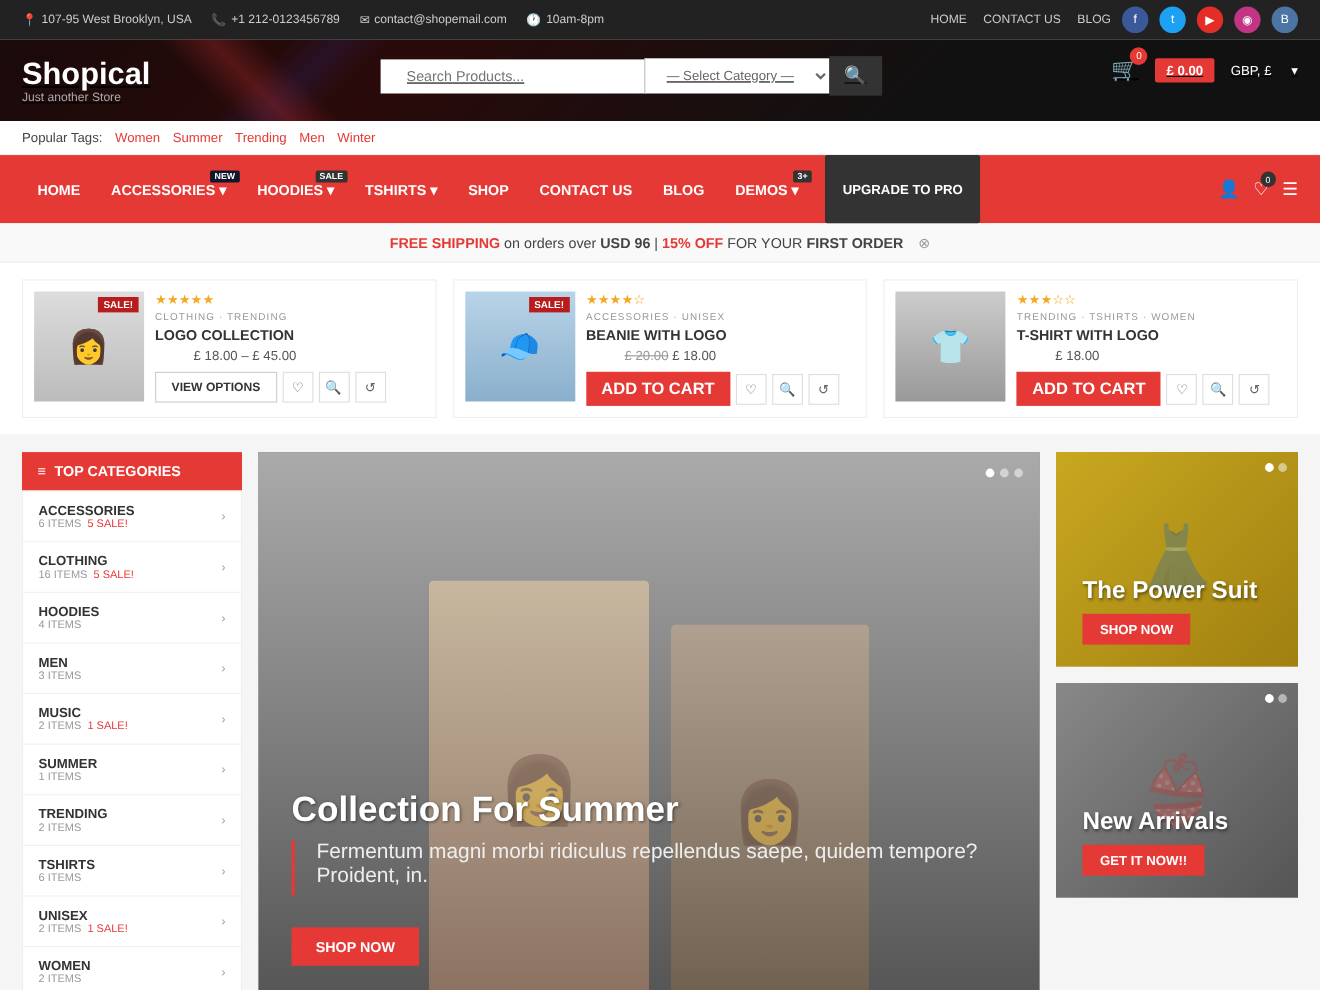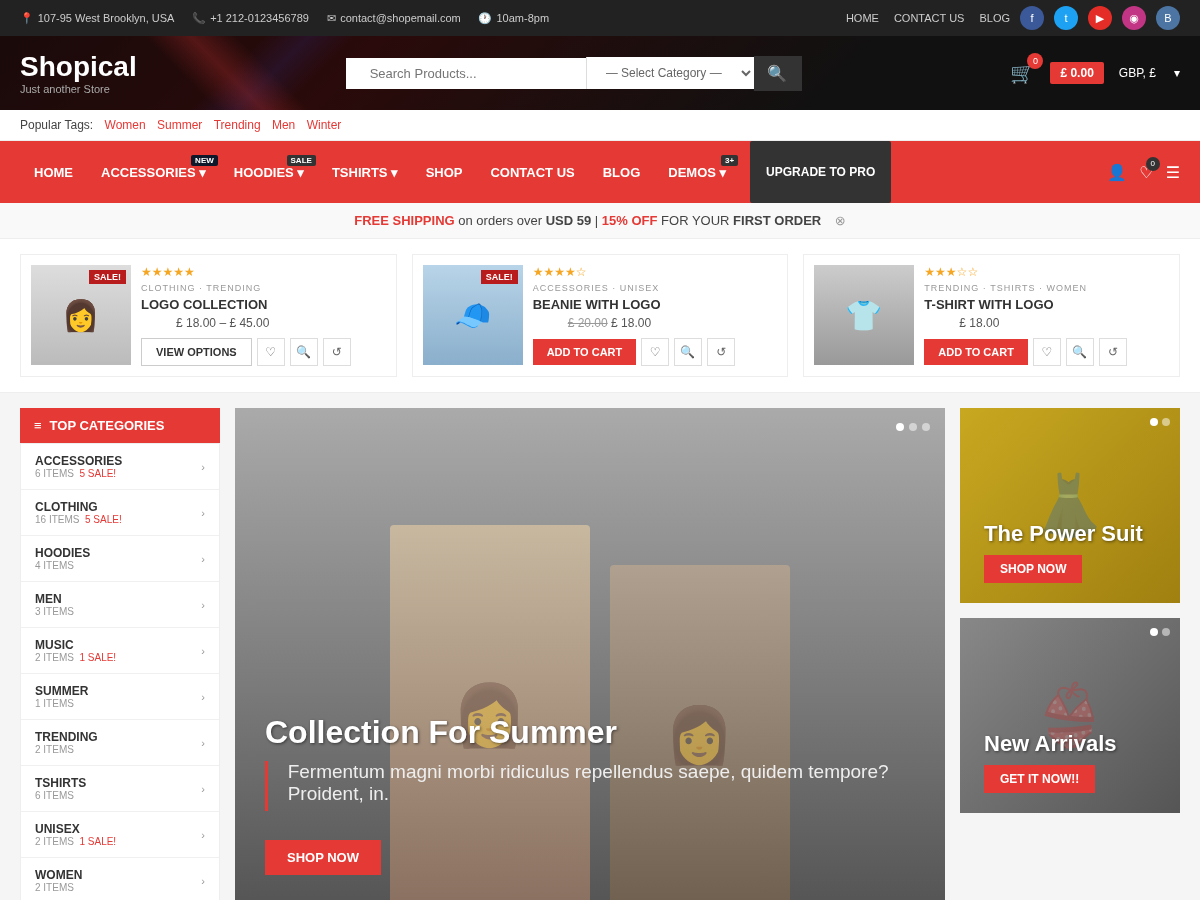--- a/index.html
+++ b/index.html
@@ -13,21 +13,21 @@
     .social-icon { width: 24px; height: 24px; border-radius: 50%; display: inline-flex; align-items: center; justify-content: center; font-size: 11px; color: #fff; cursor: pointer; }
     .social-fb { background: #3b5998; }
     .social-tw { background: #1da1f2; }
     .social-yt { background: #e52d27; }
     .social-ig { background: #c13584; }
     .social-vk { background: #4c75a3; }
     .top-nav-links { display: flex; gap: 15px; color: #ccc; font-size: 11px; }
     .top-nav-links a { color: #ccc; text-decoration: none; }
 
     
-    .header { background: #111; padding: 15px 20px; display: flex; align-items: center; justify-content: space-between; position: relative; overflow: hidden; }
+    .header { background: #111; padding: 15px 20px; display: flex; align-items: flex-start; justify-content: space-between; position: relative; overflow: hidden; text-decoration: underline; }
     .header-bg { position: absolute; top: 0; left: 0; right: 0; bottom: 0; background: linear-gradient(135deg, #1a0a0a 0%, #2a0a0a 30%, #111 70%); z-index: 0; }
     .header-bg-lines { position: absolute; top: -20px; left: 100px; width: 300px; height: 160px; background: linear-gradient(45deg, transparent 40%, rgba(200,50,50,0.3) 50%, transparent 60%), linear-gradient(-45deg, transparent 40%, rgba(50,50,150,0.2) 50%, transparent 60%); z-index: 0; }
     .logo-area { z-index: 1; }
     .logo-text { color: #fff; font-size: 28px; font-weight: bold; }
     .logo-sub { color: #aaa; font-size: 11px; }
     .search-area { display: flex; align-items: center; z-index: 1; }
     .search-input { padding: 8px 24px; width: 240px; border: none; font-size: 13px; background: #fff; border-radius: 0; outline: none; }
     .category-select { padding: 8px 15px; border: none; border-left: 1px solid #ddd; font-size: 12px; background: #fff; min-width: 150px; color: #666; outline: none; cursor: pointer; }
     .search-btn { background: #333; border: none; padding: 8px 14px; cursor: pointer; color: #fff; font-size: 16px; }
     .header-right { display: flex; align-items: center; gap: 15px; z-index: 1; }
@@ -61,21 +61,21 @@
     
     .products-row { display: flex; gap: 0; background: #fff; border-bottom: 1px solid #eee; padding: 15px 20px; gap: 15px; }
     .product-card { flex: 1; display: flex; gap: 10px; align-items: flex-start; padding: 10px; border: 1px solid #eee; background: #fff; position: relative; }
     .sale-badge { position: absolute; top: 5px; right: 5px; background: #b91c1c; color: #fff; font-size: 9px; font-weight: bold; padding: 2px 5px; }
     .product-info { flex: 1; }
     .product-cats { font-size: 9px; color: #999; text-transform: uppercase; letter-spacing: 1px; margin-bottom: 4px; }
     .product-title { font-size: 13px; font-weight: bold; color: #333; margin-bottom: 4px; text-transform: uppercase; }
     .product-price { font-size: 12px; color: #555; margin-bottom: 8px; margin-left: 35px; }
     .product-price .orig { text-decoration: line-through; color: #999; }
     .stars { color: #f5a623; font-size: 12px; margin-bottom: 4px; }
-    .btn-red { background: #e53935; color: #fff; border: none; padding: 7px 14px; font-size: 11px; font-weight: bold; cursor: pointer; text-transform: uppercase; }
+    .btn-red { background: #e53935; color: #fff; border: none; padding: 7px 14px; font-size: 15px; font-weight: bold; cursor: pointer; text-transform: uppercase; }
     .btn-outline { background: #fff; color: #333; border: 1px solid #ccc; padding: 7px 14px; font-size: 11px; font-weight: bold; cursor: pointer; }
     .product-actions { display: flex; gap: 5px; align-items: center; margin-top: 6px; }
     .action-icon { width: 28px; height: 28px; border: 1px solid #ddd; display: flex; align-items: center; justify-content: center; font-size: 12px; cursor: pointer; color: #666; }
 
     
     .main-section { display: flex; gap: 0; background: #f5f5f5; padding: 15px 20px; gap: 15px; }
 
     
     .sidebar { width: 200px; flex-shrink: 0; }
     .sidebar-title { background: #e53935; color: #fff; padding: 10px 14px; font-size: 13px; font-weight: bold; text-transform: uppercase; display: flex; align-items: center; gap: 8px; }
@@ -223,21 +223,21 @@
       ♡
       <span class="wishlist-badge">0</span>
     </span>
     <span class="nav-icon">☰</span>
   </div>
 </nav>
 
 <div class="promo-bar">
   <span class="free-ship">FREE SHIPPING</span>
   <span> on orders over </span>
-  <strong>USD 59</strong>
+  <strong>USD 96</strong>
   <span> | </span>
   <span class="off">15% OFF</span>
   <span> FOR YOUR </span>
   <strong>FIRST ORDER</strong>
   <span class="close-promo">⊗</span>
 </div>
 
 <div class="products-row">
 
   <div class="product-card">

